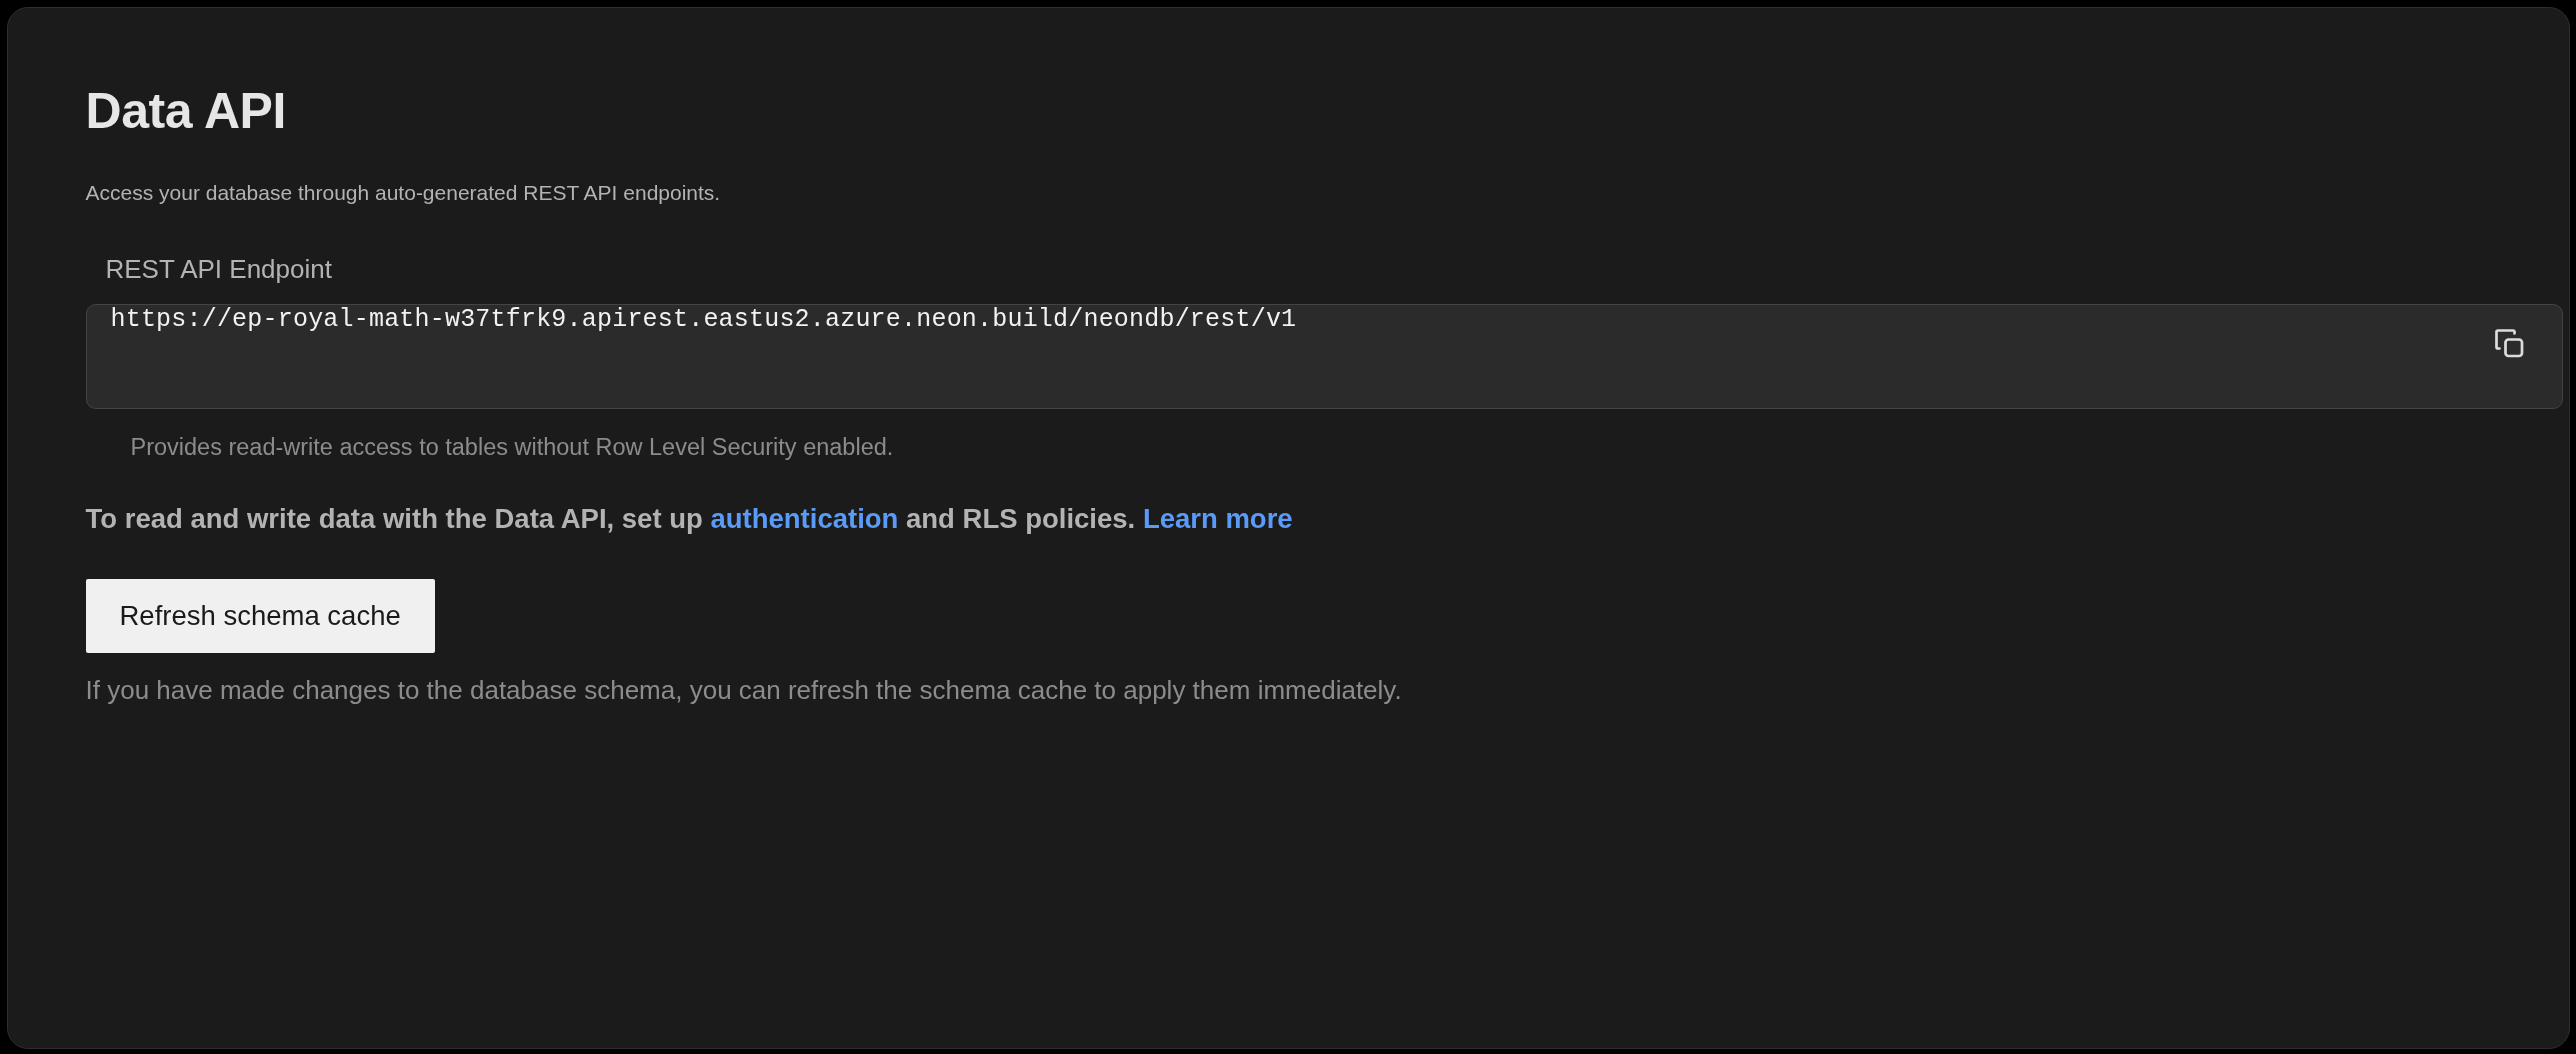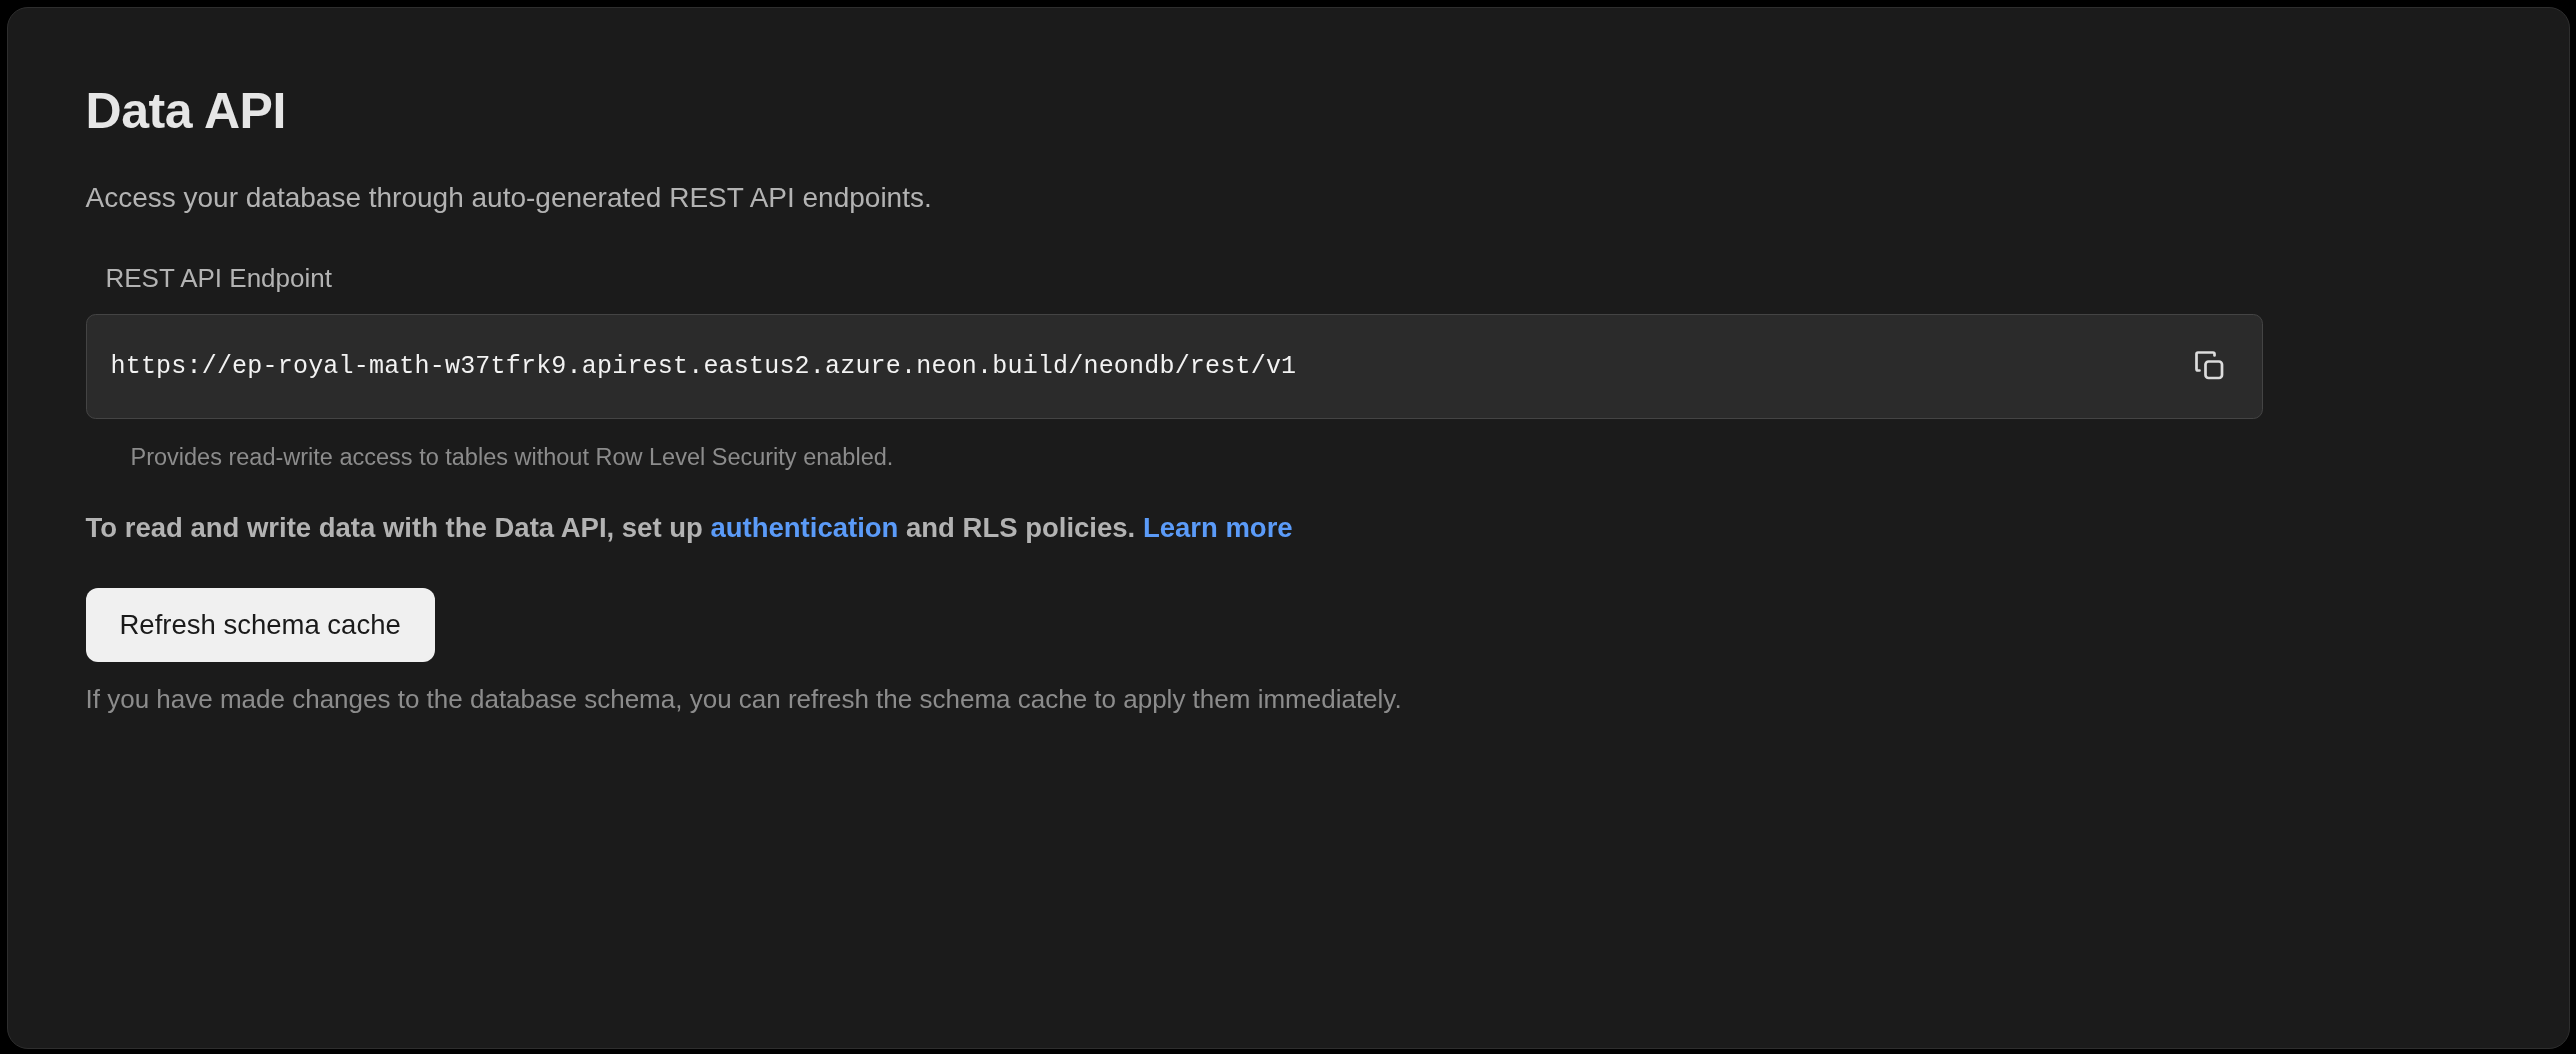--- a/index.html
+++ b/index.html
@@ -47,45 +47,44 @@
     font-size:50px;
     font-weight:700;
     color:var(--text-primary);
     letter-spacing:-0.4px;
     line-height:1.1;
     margin-top:31px;
   }
 
   .card-desc{
     margin-top:40px;
-    font-size:28px;
+    font-size:21px;
     font-weight:400;
     color:var(--text-secondary);
     line-height:1.35;
   }
 
   .field-label{
     margin-top:47px;
     font-size:26px;
     font-weight:400;
     color:var(--text-secondary);
     line-height:1.2;
     margin-left:20px;
   }
 
   .endpoint-row{
     margin-top:19.4px;
     position:relative;
-    width:2177px;
+    width:2477px;
     height:105px;
     background:var(--input-bg);
     border:1.6px solid var(--input-border);
     border-radius:9.7px;
     display:flex;
-    align-items:center;
   }
 
   .endpoint-value{
     flex:1 1 auto;
     padding-left:24px;
     padding-right:16px;
     font-family:"Liberation Mono", "DejaVu Sans Mono", monospace;
     font-size:25px;
     color:#f2f2f2;
     white-space:nowrap;
@@ -126,21 +125,21 @@
 
   .refresh-btn{
     margin-top:42px;
     display:inline-flex;
     align-items:center;justify-content:center;
     height:74px;
     padding:0 34px;
     background:var(--btn-bg);
     color:var(--btn-text);
     border:none;
-    border-radius:12px;
+    border-radius:2px;
     font-family:"Liberation Sans", sans-serif;
     font-size:27.5px;
     font-weight:400;
     cursor:pointer;
   }
 
   .hint-under-button{
     margin-top:21px;
     font-size:26px;
     color:var(--text-muted);

